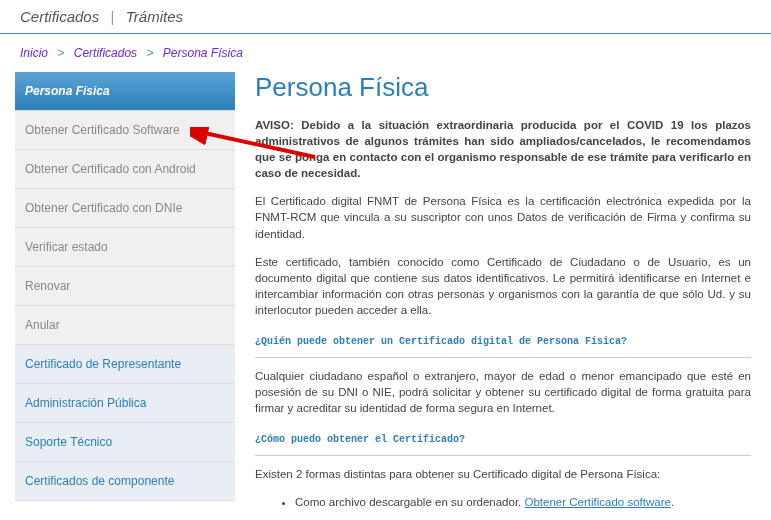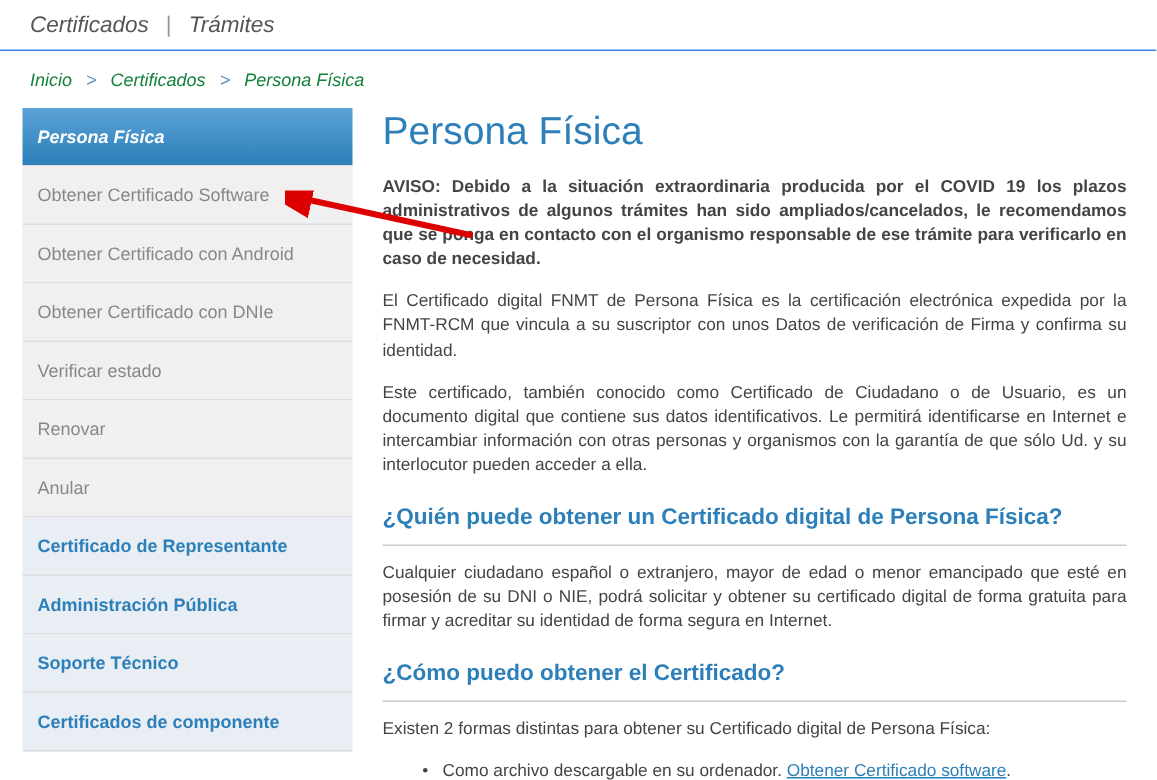--- a/index.html
+++ b/index.html
@@ -3,34 +3,34 @@
   <meta charset="utf-8">
   <style>
     * { margin: 0; padding: 0; box-sizing: border-box; }
     body { font-family: Verdana, Arial, sans-serif; font-size: 12px; color: #333; background: #fff; width: 771px; }
     
     .top-nav { padding: 8px 20px; border-bottom: 1px solid #3b82f6; }
     .top-nav span { font-style: italic; font-size: 15px; color: #555; }
     .top-nav .sep { margin: 0 8px; color: #999; font-style: normal; }
     
     .breadcrumb { padding: 12px 20px; font-size: 12px; font-style: italic; color: #5a8db8; }
-    .breadcrumb .crumb { color: #15803d; }
+    .breadcrumb .crumb { color: #6d28d9; }
     .breadcrumb .sep { margin: 0 6px; }
     
     .container { display: flex; padding: 0 15px 10px 15px; gap: 20px; position: relative; }
     
     .sidebar { width: 220px; flex-shrink: 0; }
     .sidebar-item { display: block; padding: 12px 10px; font-size: 12px; border-bottom: 1px solid #ddd; cursor: pointer; }
     .sidebar-item.active { background: linear-gradient(#5ba3d8, #2c7fb8); color: #fff; font-weight: bold; font-style: italic; }
     .sidebar-item.sub { background: #f0f0f0; color: #888; }
-    .sidebar-item.section { background: #e8eef3; color: #2c7fb8; font-weight: bold; }
+    .sidebar-item.section { background: #e8eef3; color: #2c7fb8; font-weight: normal; }
     
     .content { flex: 1; padding-right: 5px; }
     .content h1 { font-size: 26px; color: #2c7fb8; font-weight: normal; font-family: "Trebuchet MS", sans-serif; margin-bottom: 14px; }
-    .content h2 { font-size: 15px; color: #2c7fb8; font-weight: bold; font-family: Liberation Sans, sans-serif; margin: 18px 0 4px 0; }
+    .content h2 { font-size: 10px; color: #2c7fb8; font-weight: bold; font-family: Liberation Mono, monospace; margin: 18px 0 4px 0; }
     .content p { margin-bottom: 12px; line-height: 1.4; text-align: justify; color: #444; font-size: 11.5px; }
     .content p.aviso { font-weight: bold; }
     .content hr { border: none; border-top: 1px solid #ccc; margin: 10px 0; }
     .content ul { margin-left: 40px; margin-bottom: 10px; }
     .content li { margin-bottom: 6px; text-align: justify; font-size: 11.5px; line-height: 1.4; color: #444; }
     .link { color: #2c7fb8; text-decoration: underline; cursor: pointer; }
     
     .arrow { position: absolute; left: 190px; top: 55px; pointer-events: none; z-index: 10; }
   </style>
 </head>

